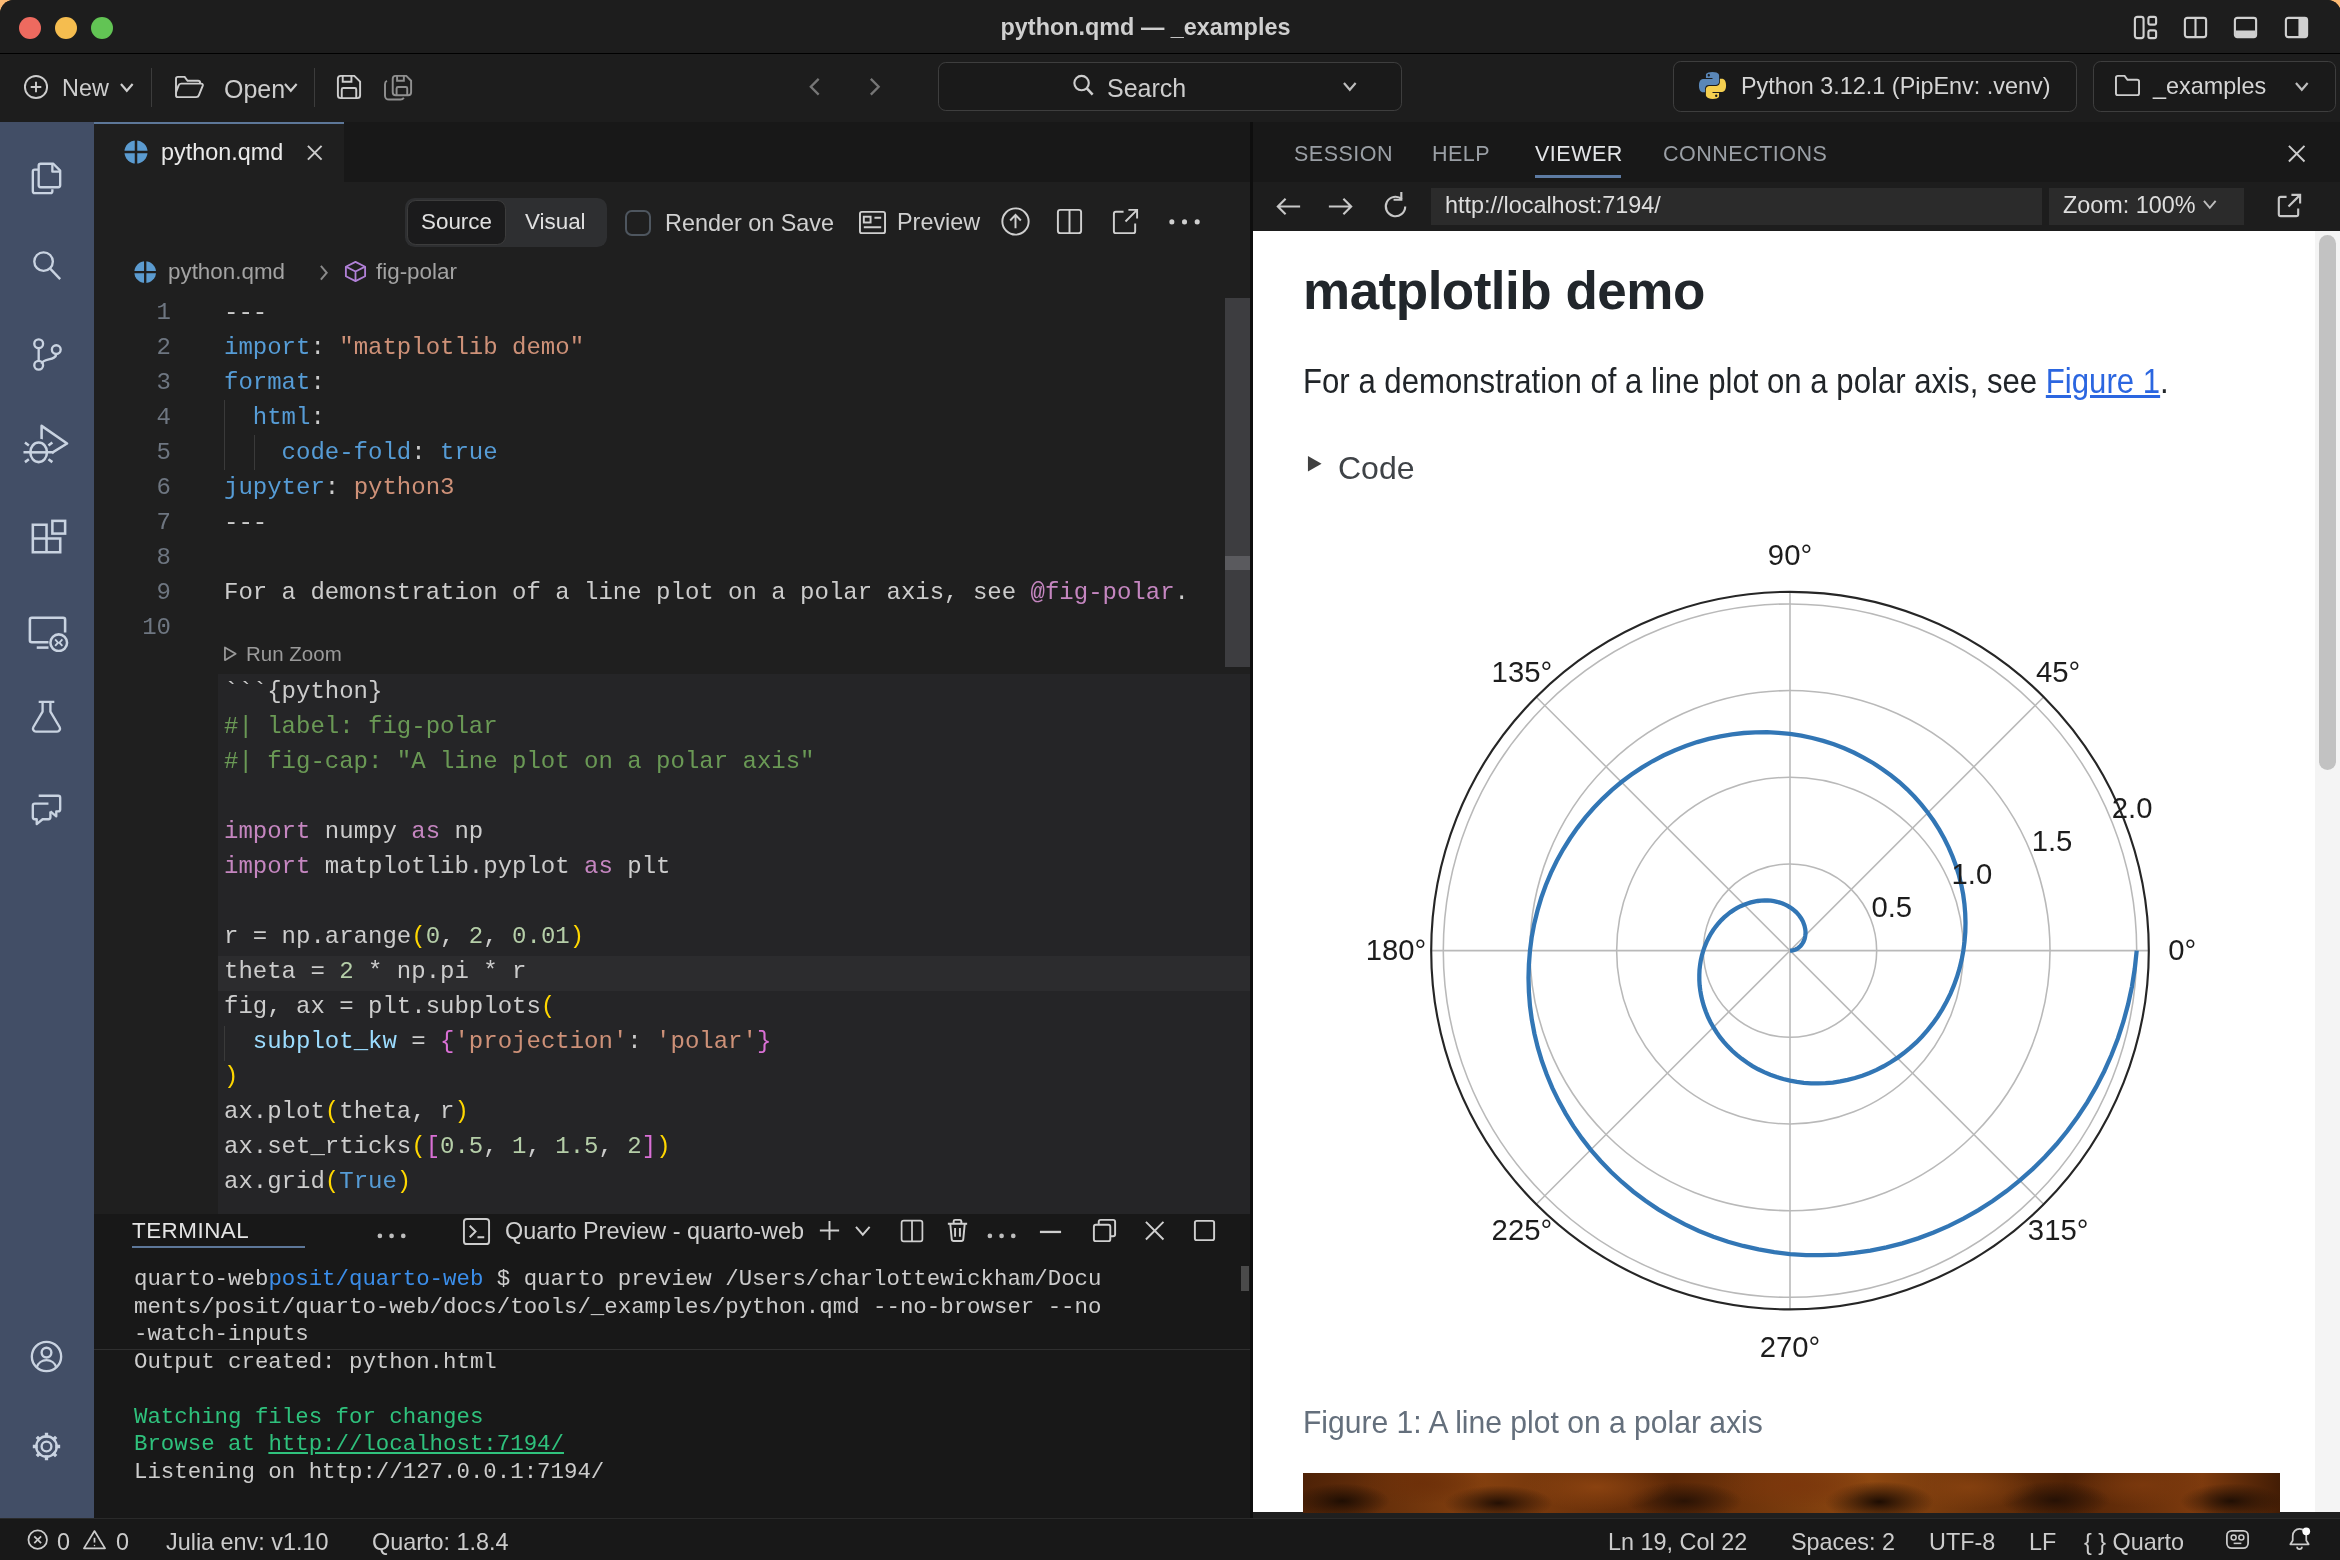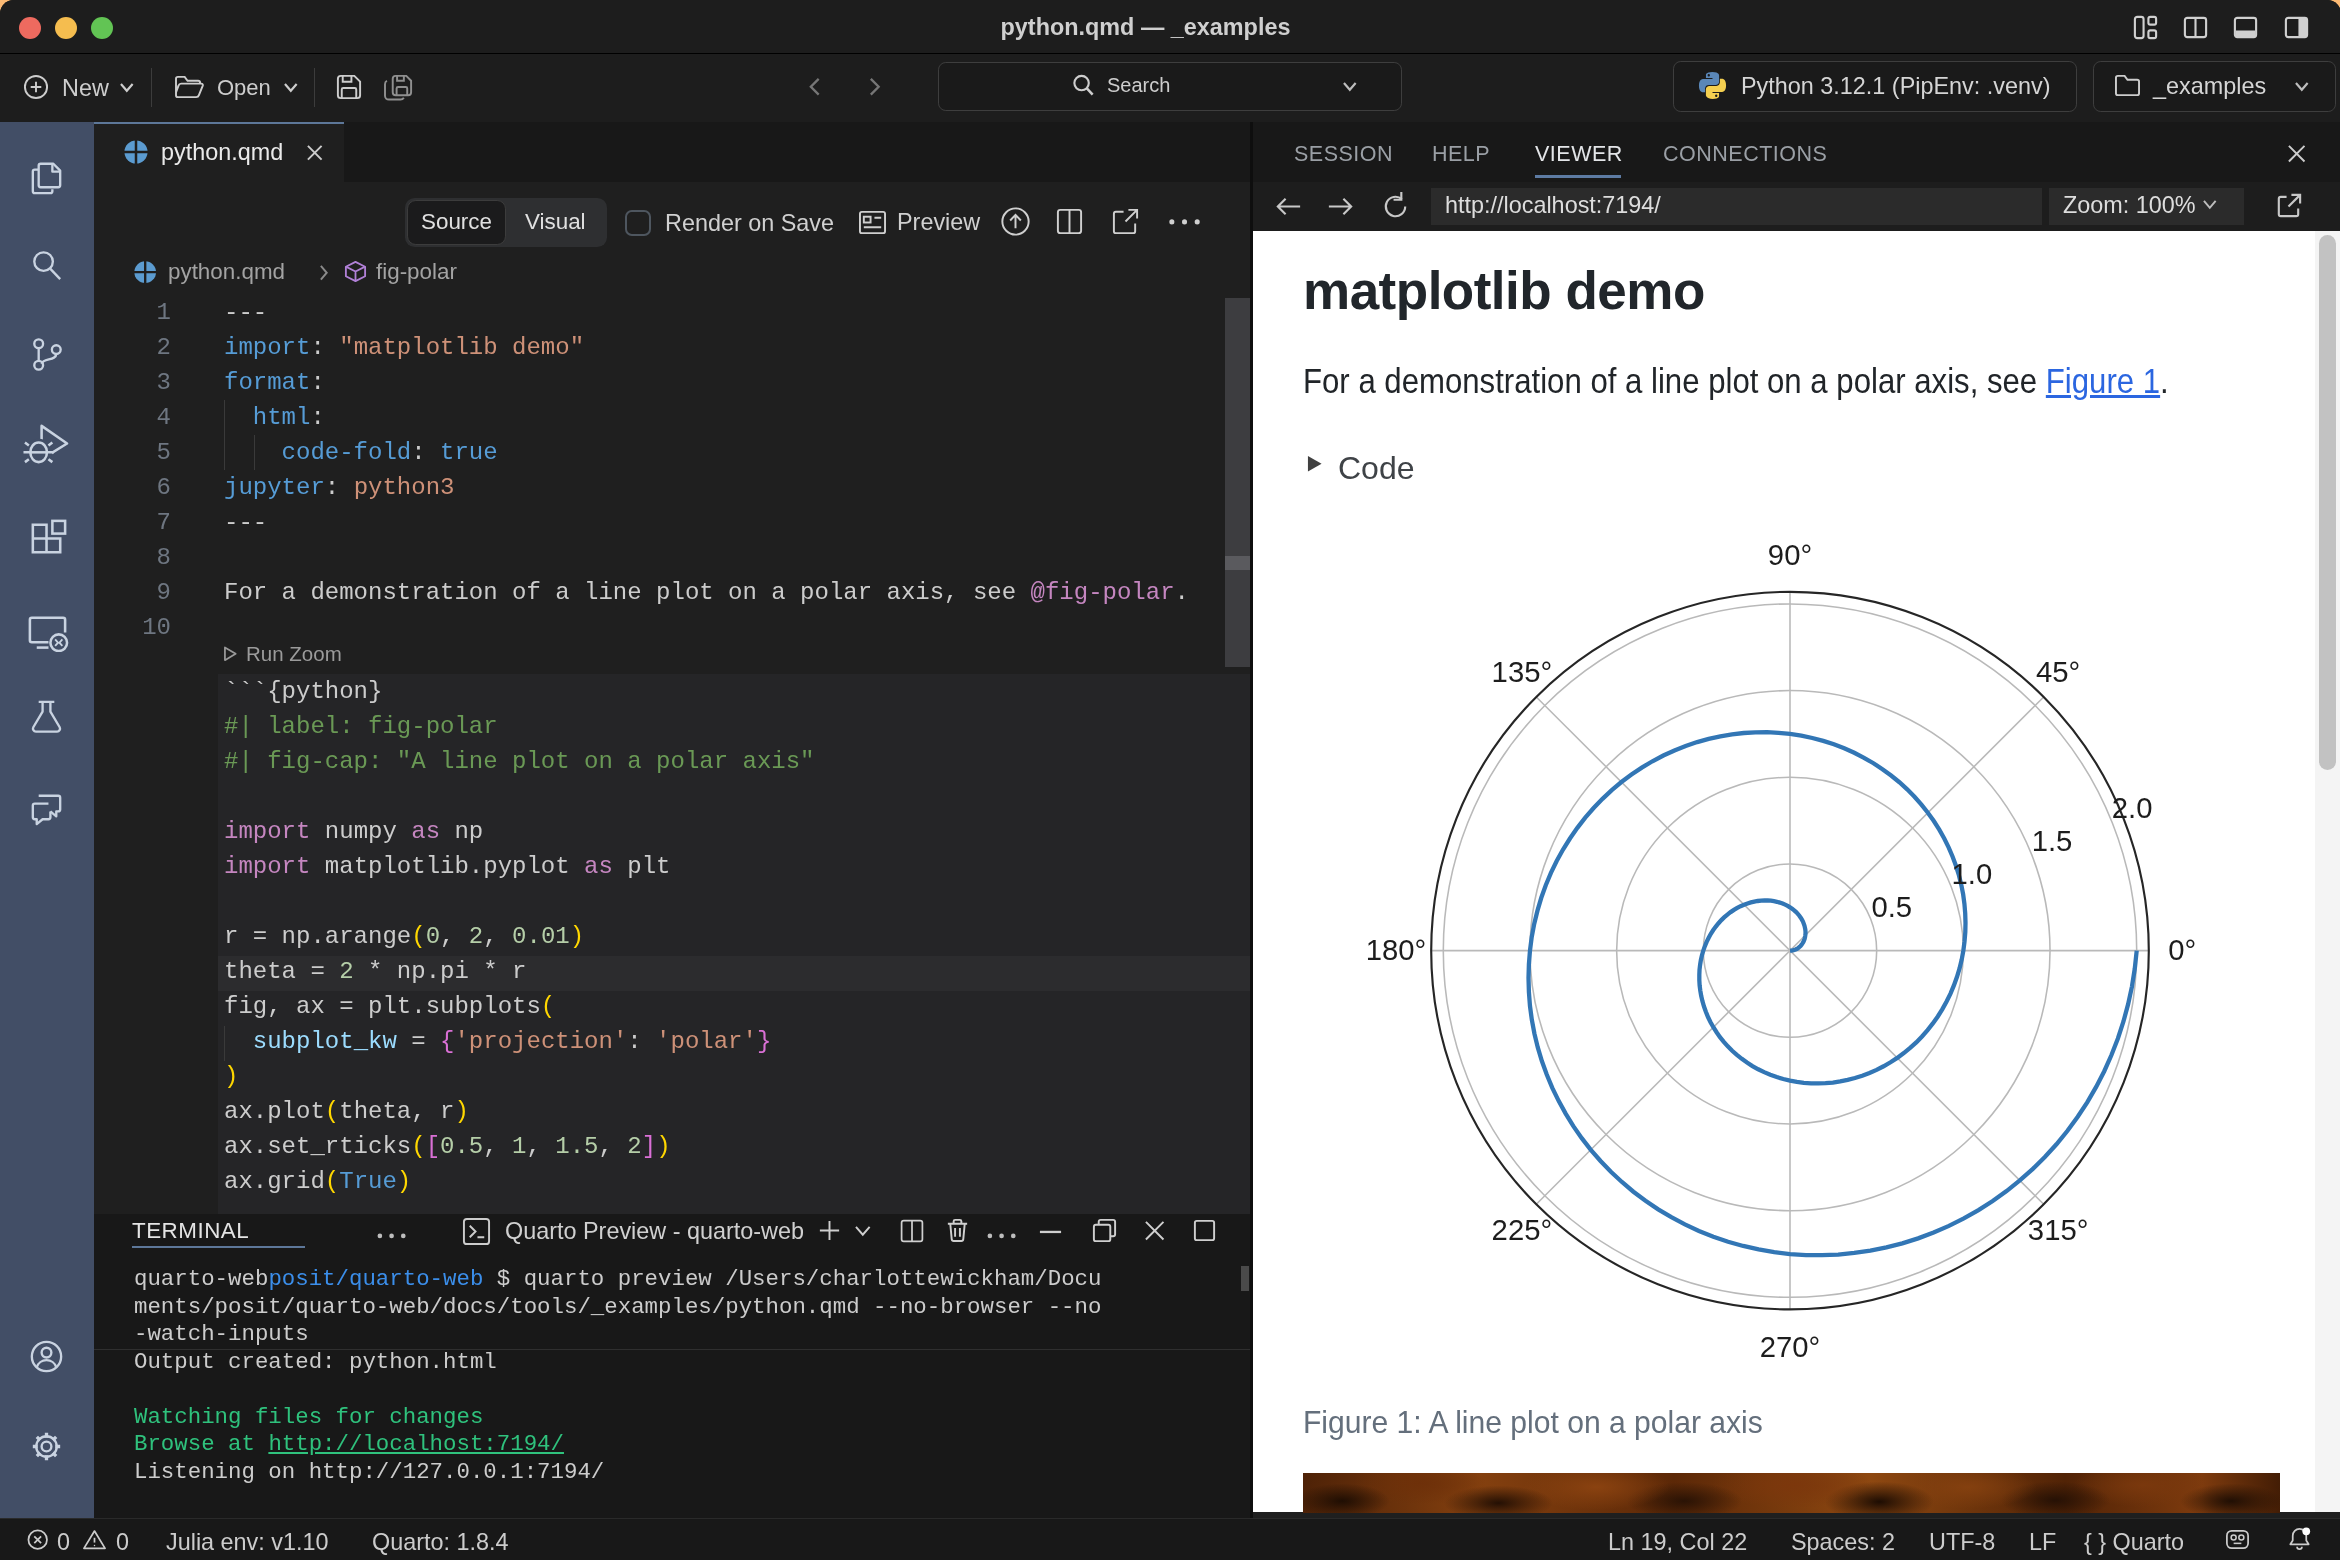--- a/index.html
+++ b/index.html
@@ -46,21 +46,21 @@
   <line x1="8" y1="13.5" x2="19" y2="13.5" stroke="#cdcdcd" stroke-width="2"></line>
 </svg>
 <div class="abs" style="left:62px;top:75px;font-size:23.4px;color:#cdcdcd;">New</div>
 <svg class="abs" style="left:119px;top:82px;" width="15.6" height="11.7" viewBox="0 0 16 12">
         <path d="M2 2 L8 9 L14 2" fill="none" stroke="#cdcdcd" stroke-width="2.2"></path>
       </svg>
 <div class="abs" style="left:151px;top:68px;width:1px;height:39px;background:#3c3c3c;"></div>
 <svg class="abs" style="left:174px;top:74px;" width="30" height="26" viewBox="0 0 31 27">
   <path d="M2 5 a2 2 0 0 1 2-2 h7 l3 4 h11 a2 2 0 0 1 2 2 v2 M2 5 v17 a2 2 0 0 0 2 2 h19 a3 3 0 0 0 2.8-2 l4-10 a1.5 1.5 0 0 0-1.4-2 h-21 a3 3 0 0 0-2.8 2 l-2.6 7" fill="none" stroke="#cdcdcd" stroke-width="2"></path>
 </svg>
-<div class="abs" style="left:217px;top:75px;font-size:22px;color:#cdcdcd;">Open</div>
+<div class="abs" style="left:224px;top:75px;font-size:25px;color:#cdcdcd;">Open</div>
 <svg class="abs" style="left:283px;top:82px;" width="15.6" height="11.7" viewBox="0 0 16 12">
         <path d="M2 2 L8 9 L14 2" fill="none" stroke="#cdcdcd" stroke-width="2.2"></path>
       </svg>
 <div class="abs" style="left:314px;top:68px;width:1px;height:39px;background:#3c3c3c;"></div>
 <svg class="abs" style="left:335px;top:73px;" width="28" height="28" viewBox="0 0 29 29">
   <path d="M3 6 a3 3 0 0 1 3-3 h14 l6 6 v14 a3 3 0 0 1-3 3 h-17 a3 3 0 0 1-3-3 z" fill="none" stroke="#cdcdcd" stroke-width="2"></path>
   <path d="M8 3 v6 h9 v-6 M7 26 v-9 a1.5 1.5 0 0 1 1.5-1.5 h12 a1.5 1.5 0 0 1 1.5 1.5 v9" fill="none" stroke="#cdcdcd" stroke-width="2"></path>
 </svg>
 <svg class="abs" style="left:383px;top:73px;" width="33" height="29" viewBox="0 0 34 30">
   <g transform="translate(7,0)">
@@ -74,21 +74,21 @@
       </svg>
 <svg class="abs" style="left:864px;top:76px;" width="19.5" height="21.5" viewBox="0 0 20 22">
         <path d="M7 3 L15 11 L7 19" fill="none" stroke="#767676" stroke-width="2.4"></path>
       </svg>
 
 <div class="abs" style="left:938px;top:62px;width:462px;height:47px;background:#1a1a1a;border:1.5px solid #3e3e3e;border-radius:7.8px;"></div>
 <svg class="abs" style="left:1071px;top:73px;" width="25" height="25" viewBox="0 0 26 26">
   <circle cx="11" cy="10.5" r="7.5" fill="none" stroke="#cdcdcd" stroke-width="2.2"></circle>
   <line x1="16.5" y1="16" x2="22.5" y2="22.5" stroke="#cdcdcd" stroke-width="2.6"></line>
 </svg>
-<div class="abs" style="left:1107px;top:74px;font-size:20px;color:#cdcdcd;">Search</div>
+<div class="abs" style="left:1107px;top:74px;font-size:25px;color:#cdcdcd;">Search</div>
 <svg class="abs" style="left:1342px;top:81px;" width="15.6" height="11.7" viewBox="0 0 16 12">
         <path d="M2 2 L8 9 L14 2" fill="none" stroke="#bdbdbd" stroke-width="2.2"></path>
       </svg>
 
 <div class="abs" style="left:1673px;top:61px;width:402px;height:49px;background:#1a1a1a;border:1.5px solid #3e3e3e;border-radius:7.8px;"></div>
 <svg class="abs" style="left:1697px;top:70px;" width="31" height="31" viewBox="0 0 32 32">
   <path d="M15.885 2.1c-7.1 0-6.651 3.07-6.651 3.07v3.19h6.752v1H6.545S2 8.8 2 16.005s3.978 6.912 3.978 6.912h2.383v-3.337s-.13-3.977 3.912-3.977h6.751s3.786.06 3.786-3.655v-6.14S23.385 2.1 15.885 2.1zM12.153 4.237a1.214 1.214 0 1 1 0 2.428 1.214 1.214 0 0 1 0-2.428z" fill="#5a87b8"></path>
   <path d="M16.115 29.9c7.1 0 6.651-3.07 6.651-3.07v-3.19h-6.752v-1h9.441S30 23.2 30 15.995s-3.978-6.912-3.978-6.912h-2.383v3.337s.13 3.977-3.912 3.977h-6.751s-3.786-.06-3.786 3.655v6.14S9.615 29.9 16.115 29.9zM19.847 27.763a1.214 1.214 0 1 1 0-2.428 1.214 1.214 0 0 1 0 2.428z" fill="#f4cf50"></path>
 </svg>
 <div class="abs" style="left:1741px;top:73px;font-size:23.4px;color:#d5d5d5;">Python 3.12.1 (PipEnv: .venv)</div>

